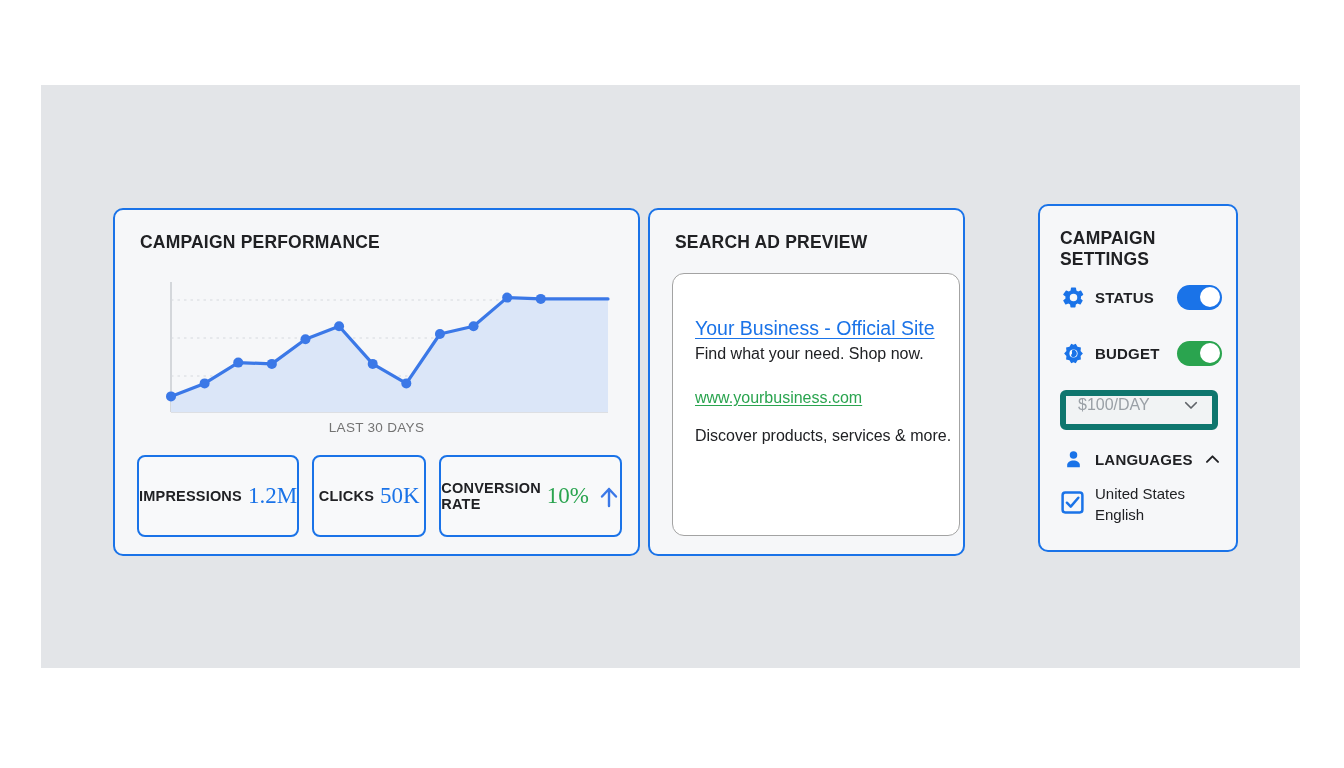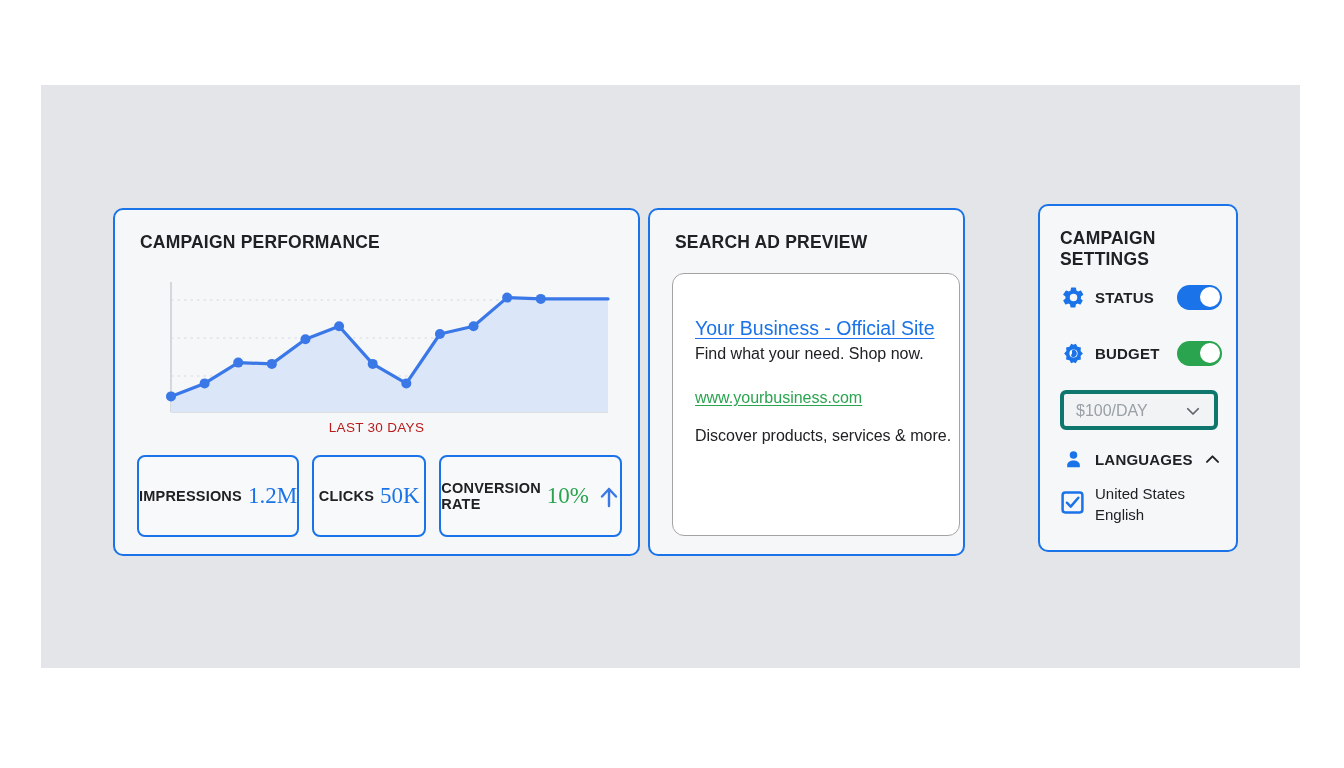--- a/index.html
+++ b/index.html
@@ -91,21 +91,21 @@
     left: 48px; top: 66px;
     width: 453px; height: 152px;
   }
   #chart-svg { display: block; width: 453px; height: 152px; }
 
   #chart-caption {
     position: absolute;
     left: 0; right: 0; top: 210px;
     text-align: center;
     font-size: 13.5px;
-    color: #b91c1c;
+    color: #737373;
     letter-spacing: 0.3px;
   }
 
   .metrics-row {
     position: absolute;
     left: 22px; top: 245px;
     width: 485px;
     display: flex;
     gap: 13px;
   }
@@ -233,25 +233,25 @@
     width: 20px; height: 20px;
     border-radius: 50%;
     background: #ffffff;
   }
 
   #budget-select {
     position: absolute;
     left: 20px; top: 184px;
     width: 158px; height: 40px;
     background: #f1f3f4;
-    border: 4px solid #0f766e;
+    border: 6px solid #0f766e;
     border-radius: 6px;
     display: flex;
-    align-items: flex-end;
-    padding: 6px 12px;
+    align-items: flex-start;
+    padding: 0 12px;
     cursor: pointer;
   }
   #budget-select-value {
     font-size: 16px;
     color: #9aa0a6;
     flex: 1;
   }
 
   .chevron {
     margin-left: auto;

